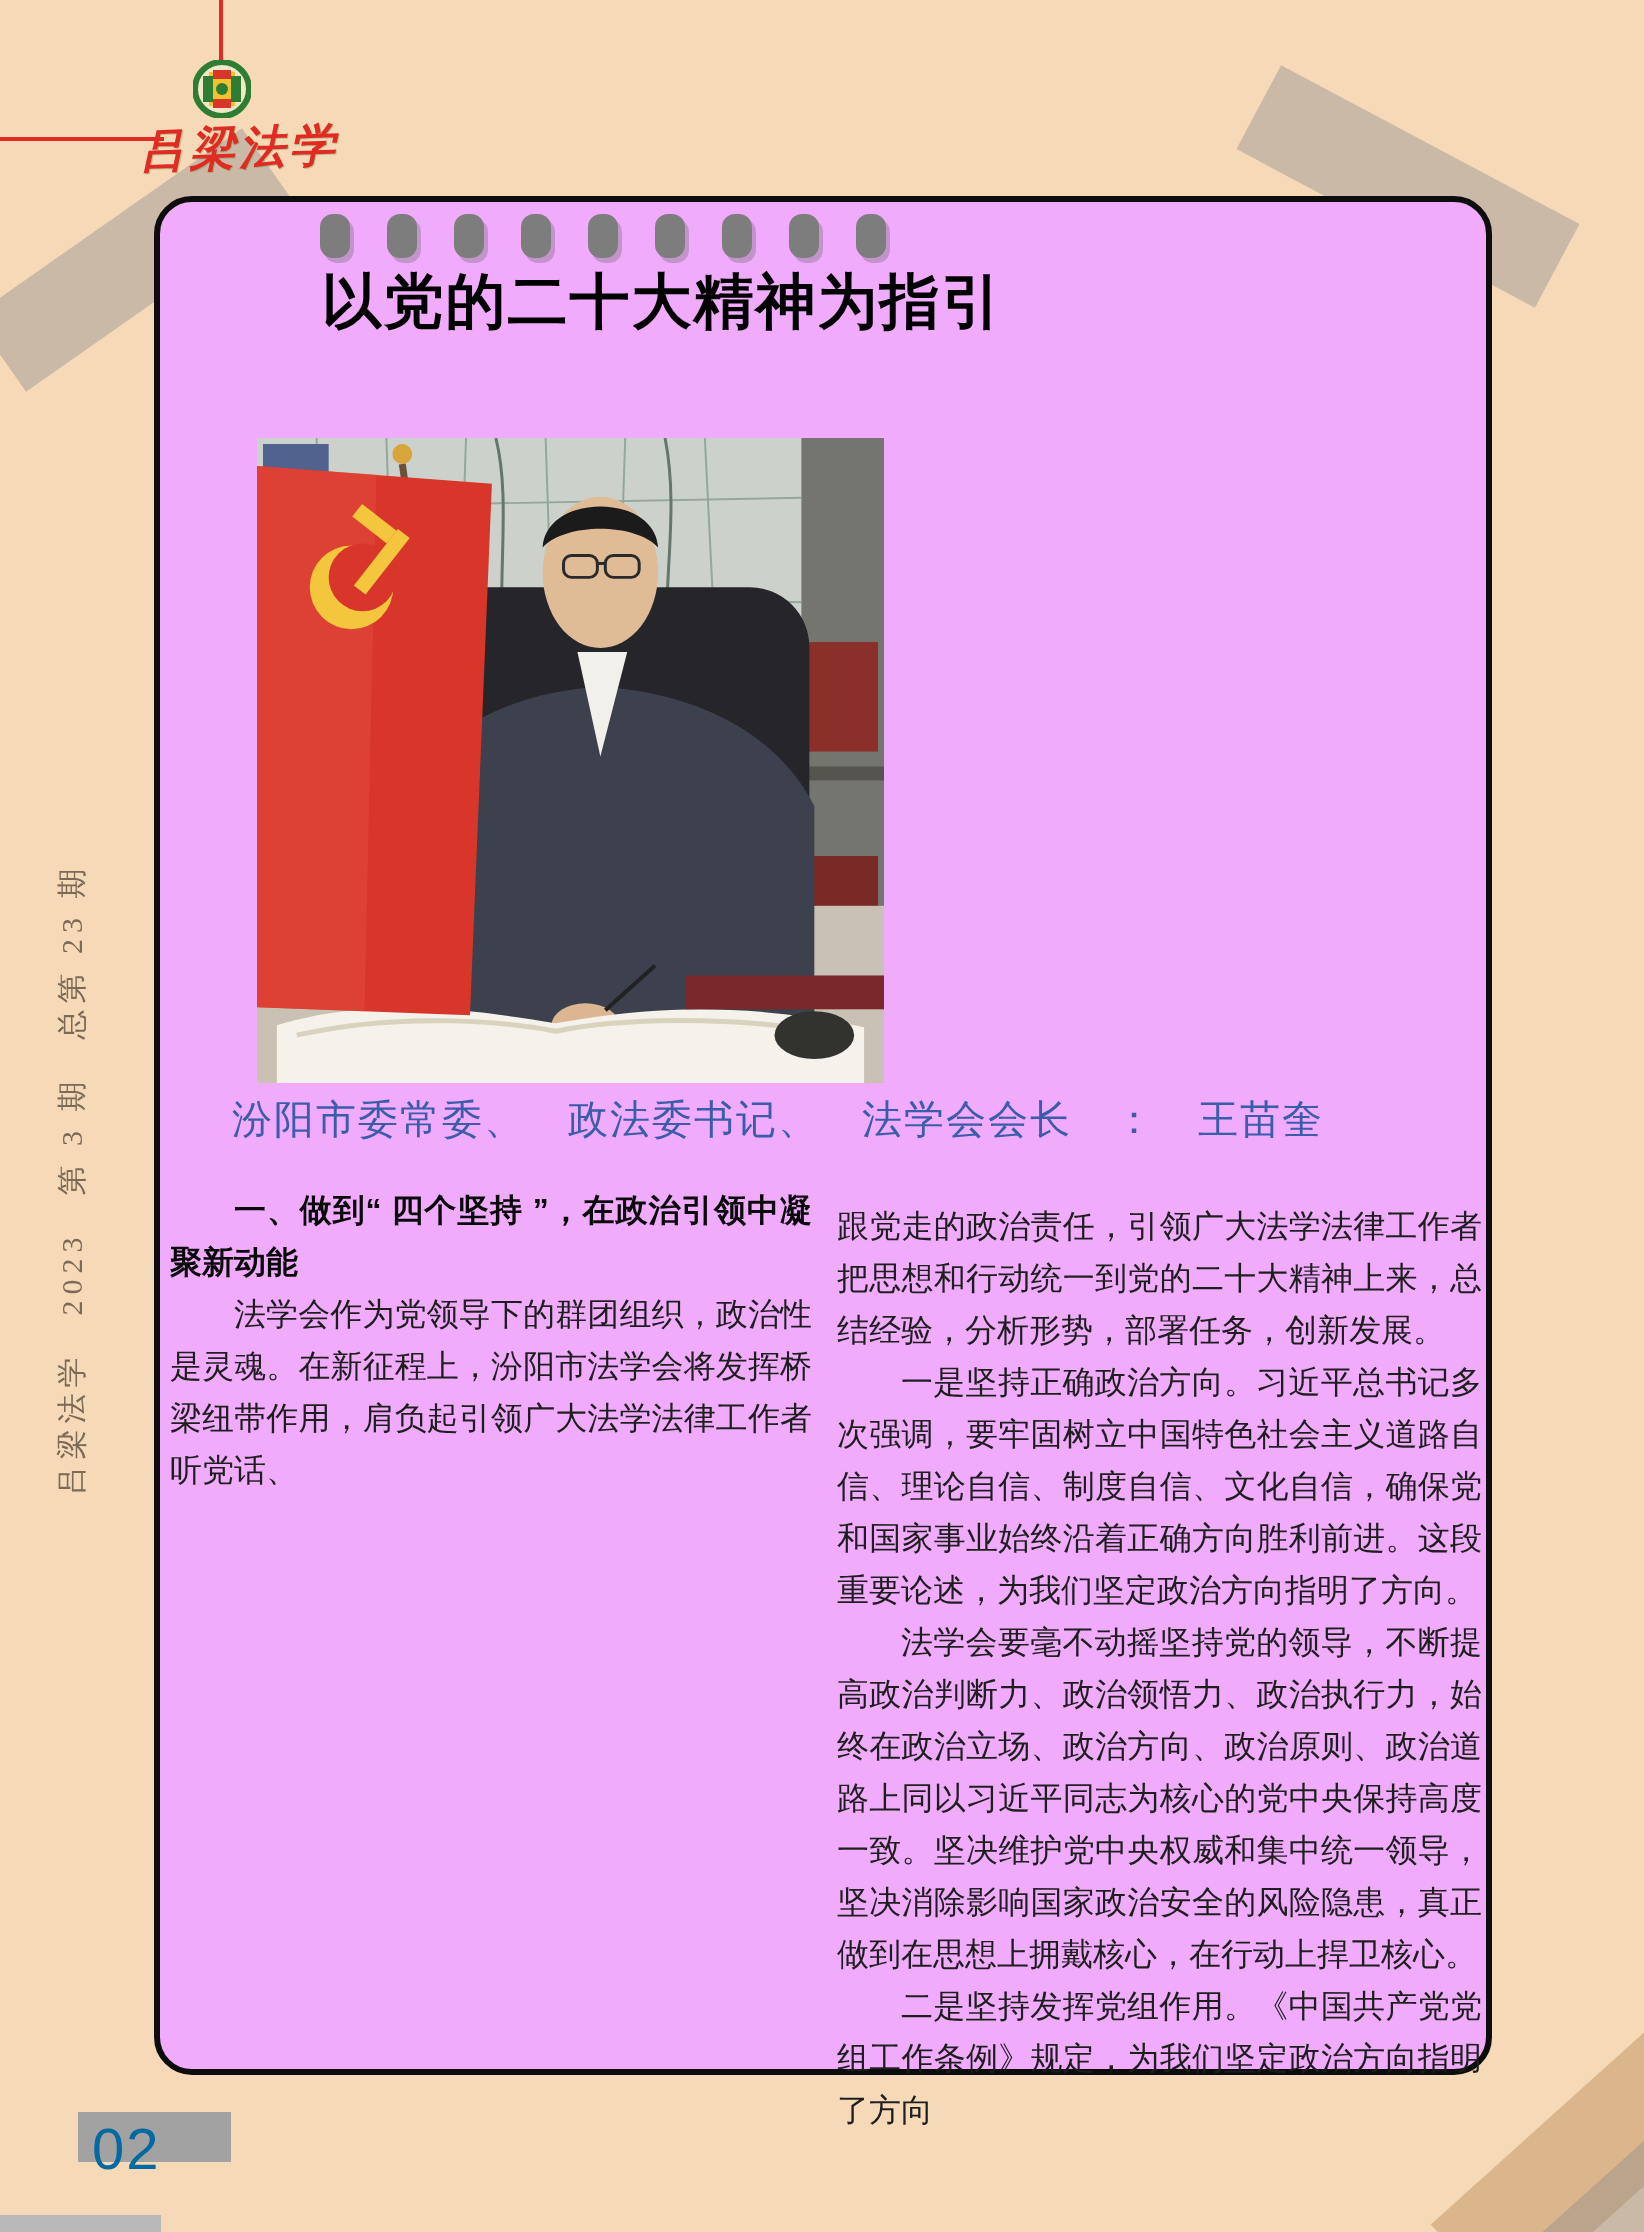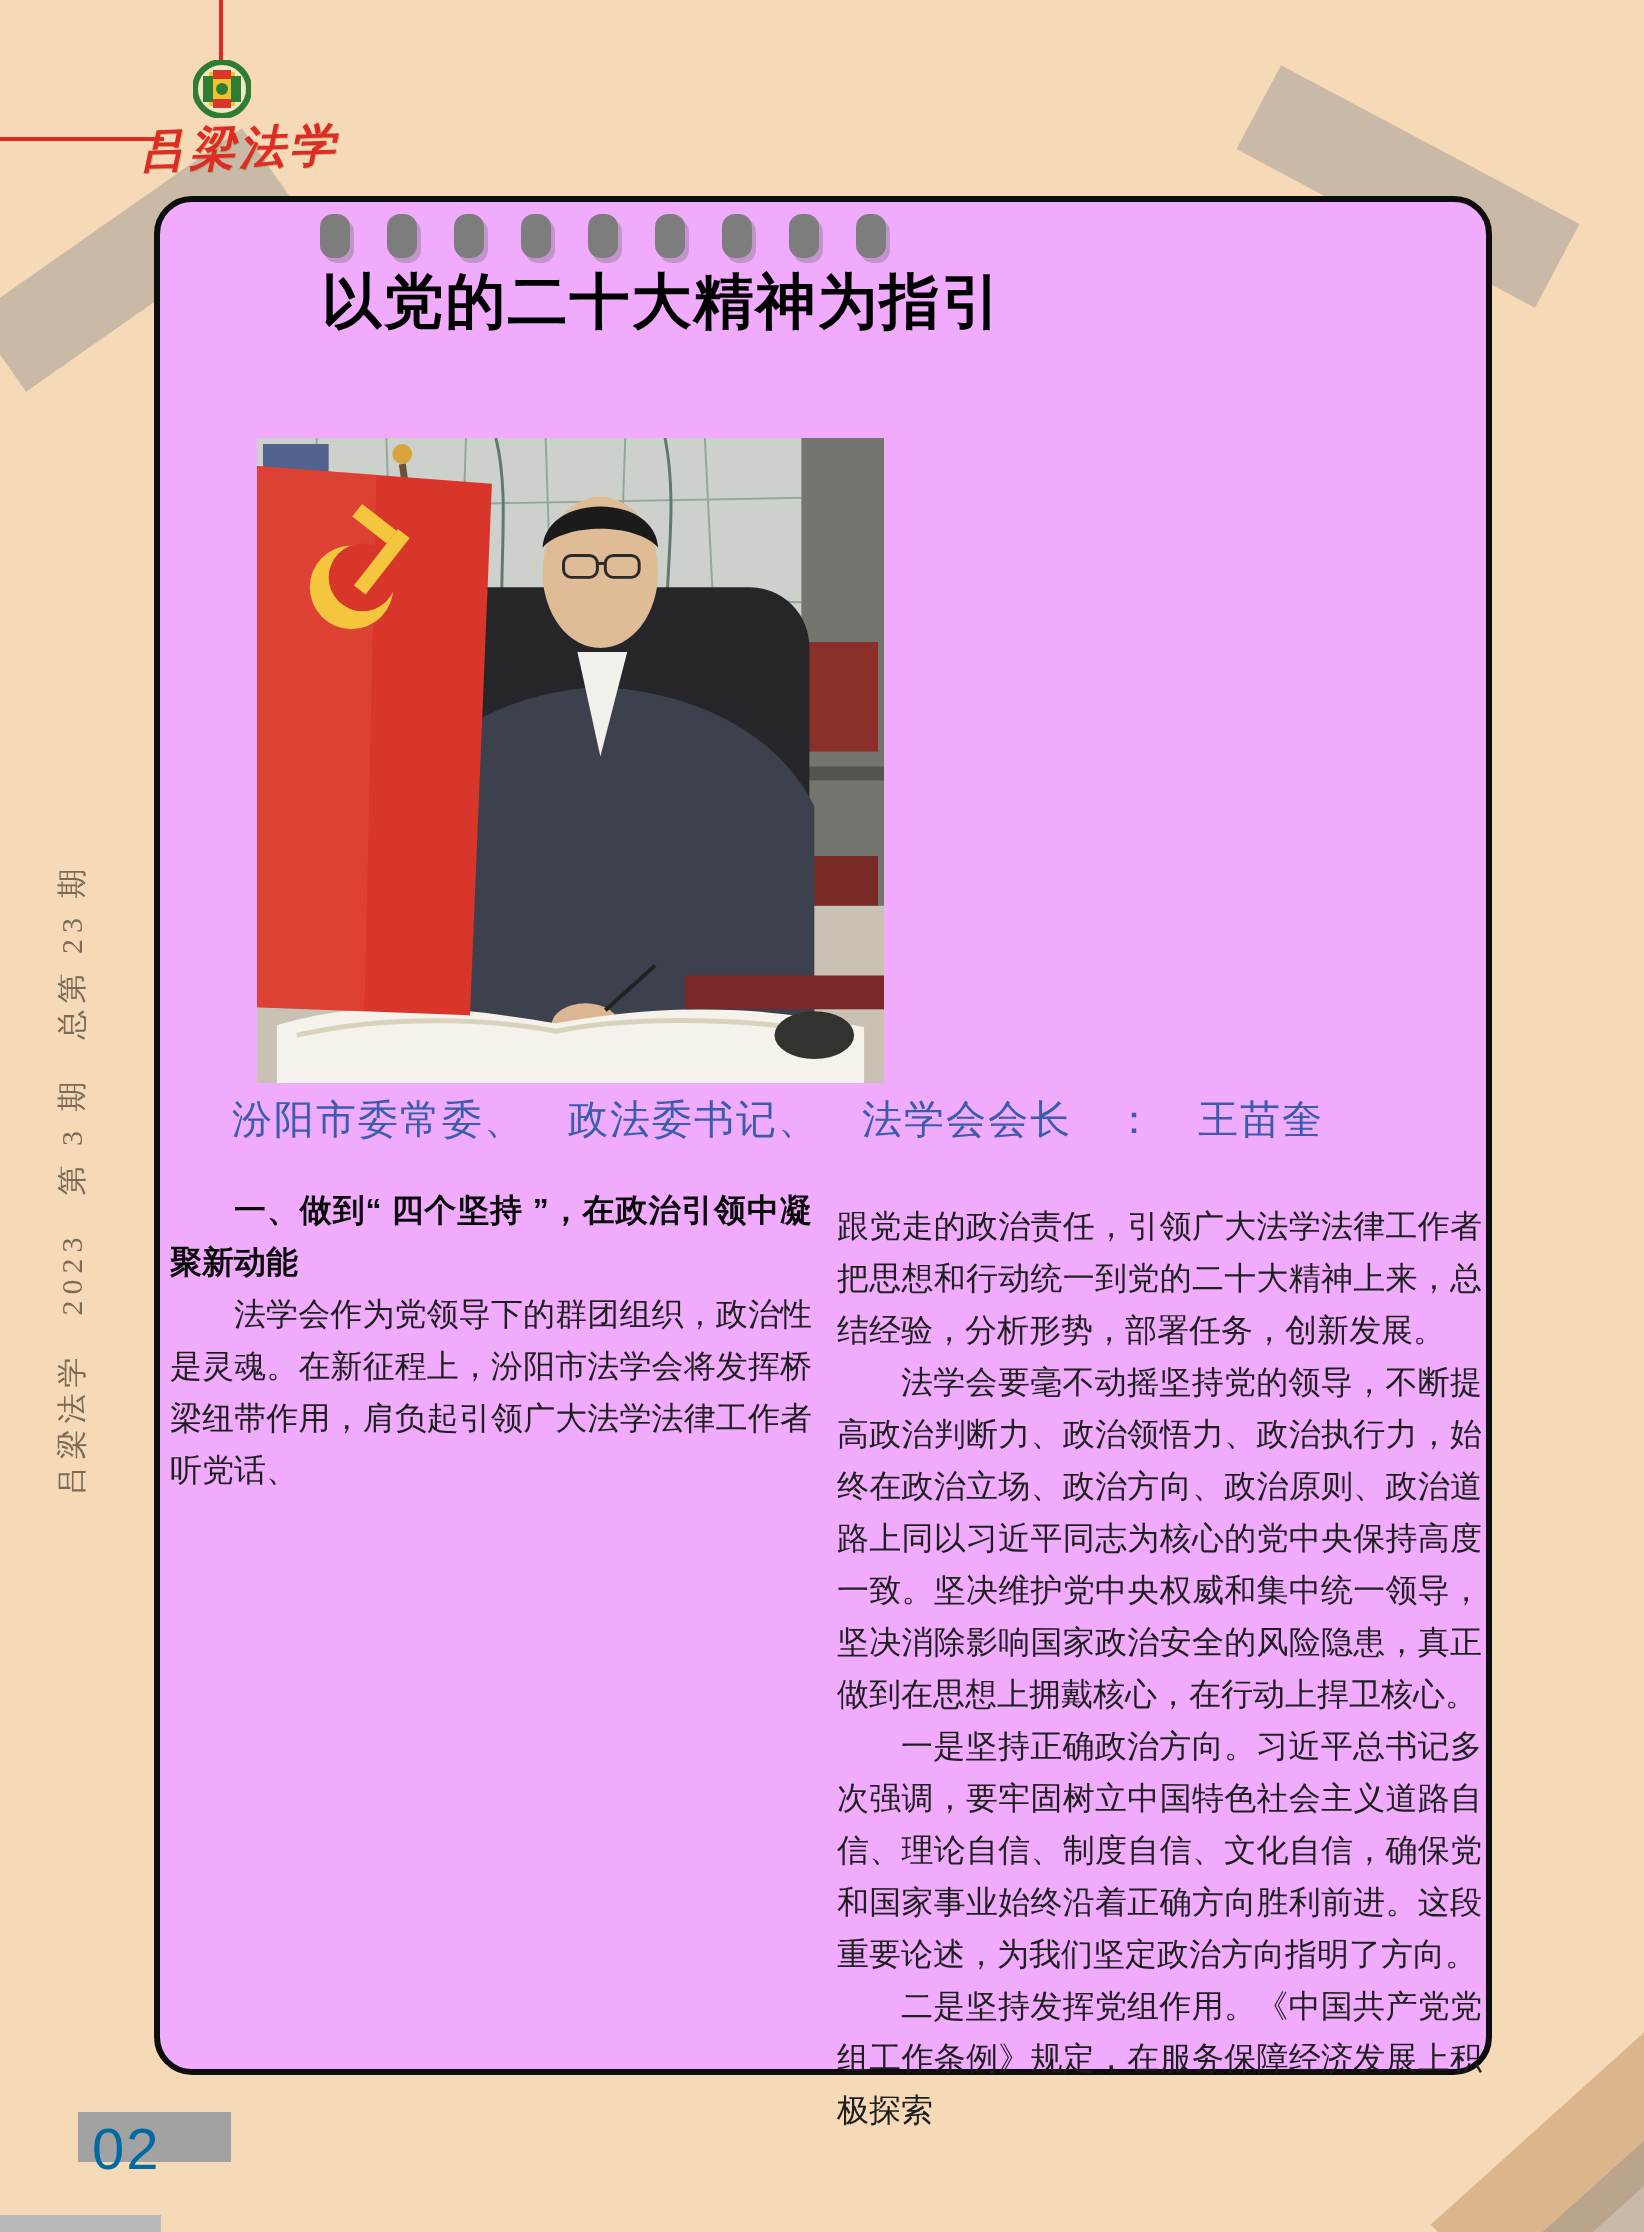--- a/index.html
+++ b/index.html
@@ -163,23 +163,23 @@
     </div>
 
     <div class="abs caption">汾阳市委常委、　政法委书记、　法学会会长　：　王苗奎</div>
 
     <div class="abs col col-left">
       <p class="sec-heading">一、做到“ 四个坚持 ”，在政治引领中凝聚新动能</p>
       <p class="indent">法学会作为党领导下的群团组织，政治性是灵魂。在新征程上，汾阳市法学会将发挥桥梁纽带作用，肩负起引领广大法学法律工作者听党话、</p>
     </div>
     <div class="abs col col-right">
       <p>跟党走的政治责任，引领广大法学法律工作者把思想和行动统一到党的二十大精神上来，总结经验，分析形势，部署任务，创新发展。</p>
+      <p class="indent">一是坚持正确政治方向。习近平总书记多次强调，要牢固树立中国特色社会主义道路自信、理论自信、制度自信、文化自信，确保党和国家事业始终沿着正确方向胜利前进。这段重要论述，为我们坚定政治方向指明了方向。</p>
       <p class="indent">法学会要毫不动摇坚持党的领导，不断提高政治判断力、政治领悟力、政治执行力，始终在政治立场、政治方向、政治原则、政治道路上同以习近平同志为核心的党中央保持高度一致。坚决维护党中央权威和集中统一领导，坚决消除影响国家政治安全的风险隐患，真正做到在思想上拥戴核心，在行动上捍卫核心。</p>
-      <p class="indent">一是坚持正确政治方向。习近平总书记多次强调，要牢固树立中国特色社会主义道路自信、理论自信、制度自信、文化自信，确保党和国家事业始终沿着正确方向胜利前进。这段重要论述，为我们坚定政治方向指明了方向。</p>
-      <p class="indent">二是坚持发挥党组作用。《中国共产党党组工作条例》规定，在服务保障经济发展上积极探索</p>
+      <p class="indent">二是坚持发挥党组作用。《中国共产党党组工作条例》规定，为我们坚定政治方向指明了方向</p>
     </div>
   </div>
 
   <div class="abs pagenum-bar"></div>
   <div class="abs pagenum">02</div>
   <div class="abs bottom-strip"></div>
 
 </div>
 
 

